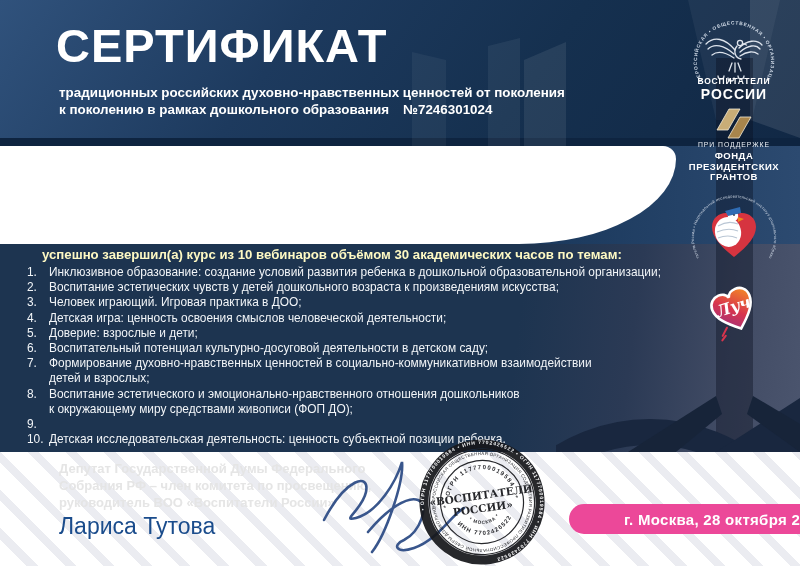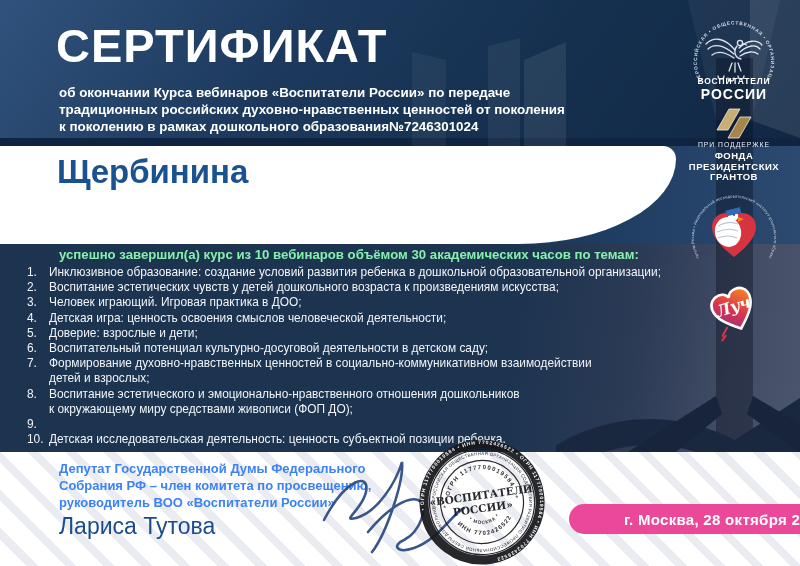--- a/index.html
+++ b/index.html
@@ -21,35 +21,35 @@
 
   .deco{left:0;top:0;z-index:1;pointer-events:none;}
 
   
   .name-band{left:0;top:146px;width:676px;height:98px;background:#ffffff;
     border-radius:0 14px 0 0;border-bottom-right-radius:170px 92px;z-index:2;}
 
   
   .title{left:56px;top:18px;font-size:47px;font-weight:bold;color:#ffffff;letter-spacing:1px;z-index:4;}
   .subtitle{left:59px;top:84px;font-size:13.4px;line-height:17.2px;font-weight:bold;color:#ffffff;z-index:4;}
-  .cert-num{}
+  .cert-num{margin-left:14px;}
 
   
   .recipient{left:57px;top:151px;font-size:33px;line-height:41px;font-weight:bold;color:#1a5191;z-index:4;}
 
   
-  .summary{left:59px;top:247px;font-size:13.2px;font-weight:bold;color:#86efac;z-index:4;}
+  .summary{left:42px;top:247px;font-size:13.2px;font-weight:bold;color:#fef9c3;z-index:4;}
   .topics{left:27px;top:265px;width:660px;margin:0;padding:0;list-style:none;
     font-size:11.9px;line-height:15.2px;color:#f2f5f8;z-index:4;}
   .topics li{display:flex;margin:0;}
   .topic-num{width:19px;flex:0 0 19px;margin-right:3px;text-align:left;}
   .topic-text{white-space:pre-line;}
 
   
-  .roles{left:59px;top:461px;font-size:13px;line-height:16.8px;font-weight:bold;color:#3b82f6;z-index:4;}
+  .roles{left:59px;top:461px;font-size:13px;line-height:16.8px;font-weight:bold;color:#e5e5e5;z-index:4;}
   .signer-name{left:59px;top:513px;font-size:23px;font-weight:normal;color:#1a4c8c;z-index:4;}
 
   
   .date-pill{left:569px;top:504px;width:257px;height:30px;background:#ec4899;
     border-radius:16px 0 0 16px;display:flex;align-items:center;justify-content:flex-end;z-index:4;}
   .date-pill span{color:#ffffff;font-size:15px;font-weight:bold;letter-spacing:.3px;}
 
   
   .vr-label{left:666px;top:76px;width:136px;text-align:center;color:#ffffff;z-index:4;}
   .vr-label .l1{font-size:8.5px;font-weight:bold;letter-spacing:.8px;}
@@ -96,29 +96,27 @@
     </g>
 
     <path d="M716,396 L628,452 L676,452 L722,414 Z" fill="#172439"></path>
     <path d="M753,396 L800,424 L800,452 L747,414 Z" fill="#172439"></path>
   </svg>
 
   <div class="abs name-band"></div>
 
   <div class="abs title">СЕРТИФИКАТ</div>
   <div class="abs subtitle">
-    <div>об окончании Курса вебинаров «Воспитатели России» по передаче</div>
     <div>традиционных российских духовно-нравственных ценностей от поколения</div>
     <div>
       <span>к поколению в рамках дошкольного образования</span><span class="cert-num">№7246301024</span>
     </div>
   </div>
 
   <div class="abs recipient">
-    <div>Щербинина</div>
   </div>
 
   <div class="abs summary">успешно завершил(а) курс из 10 вебинаров объёмом 30 академических часов по темам:</div>
   <ol class="abs topics">
     <li>
         <span class="topic-num">1.</span>
         <span class="topic-text">Инклюзивное образование: создание условий развития ребенка в дошкольной образовательной организации;</span>
       </li>
     <li>
         <span class="topic-num">2.</span>

